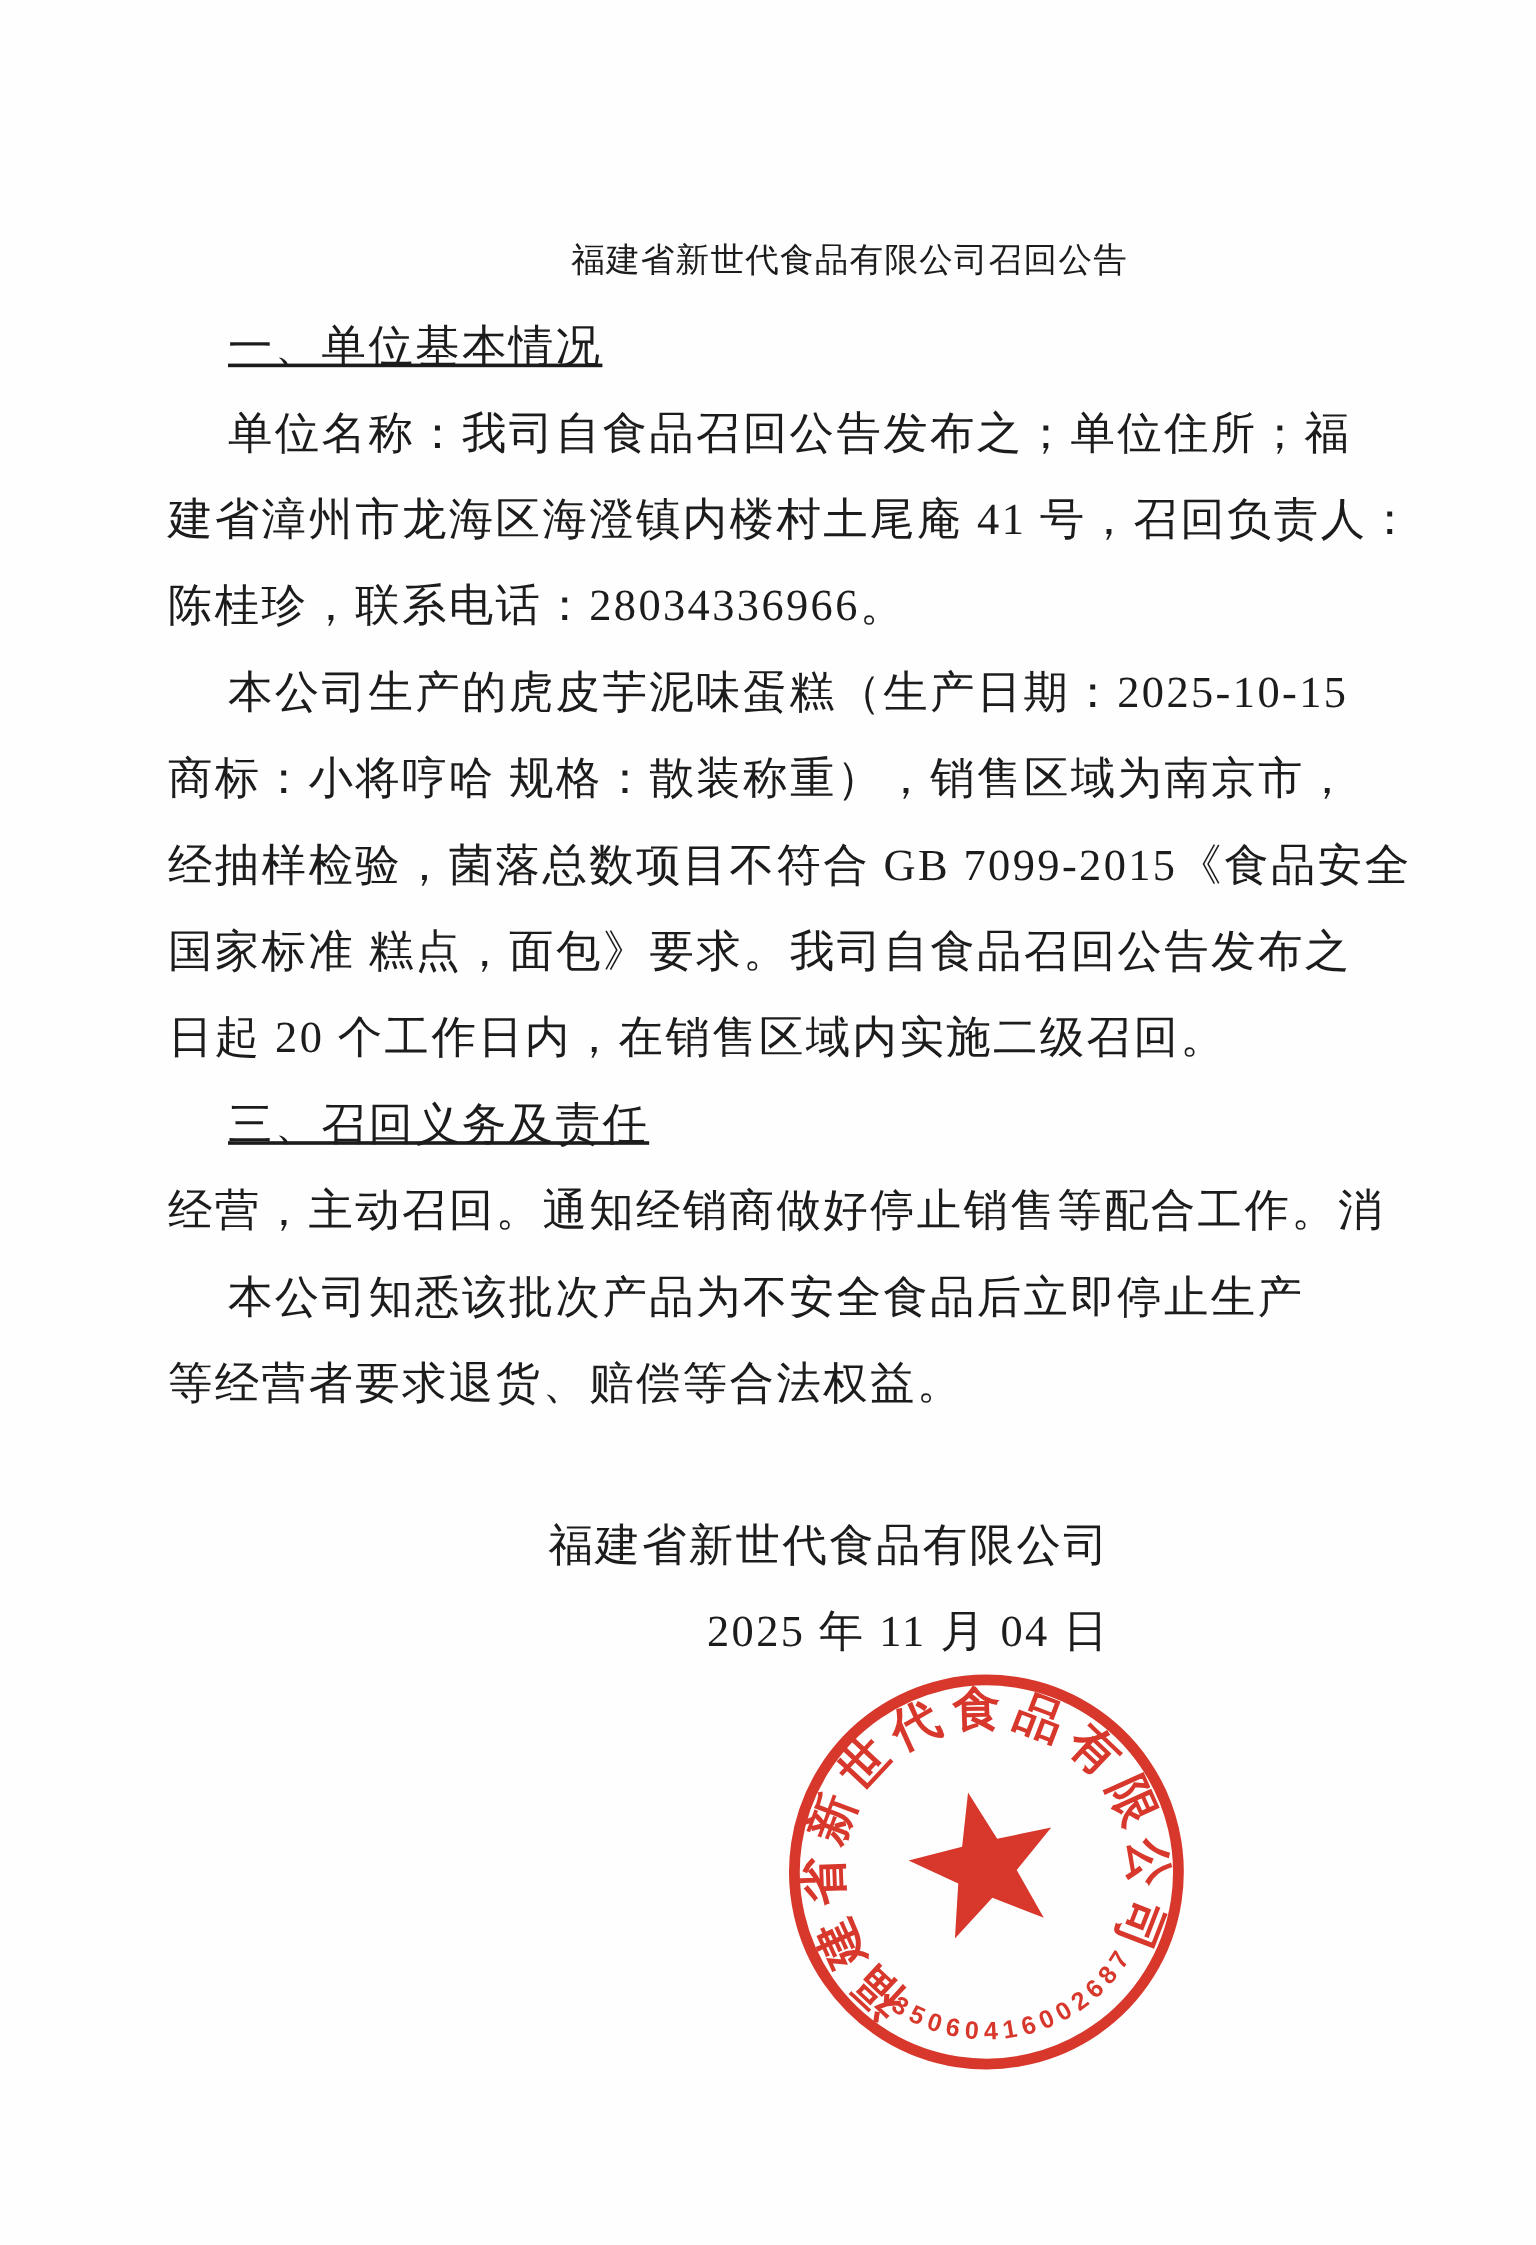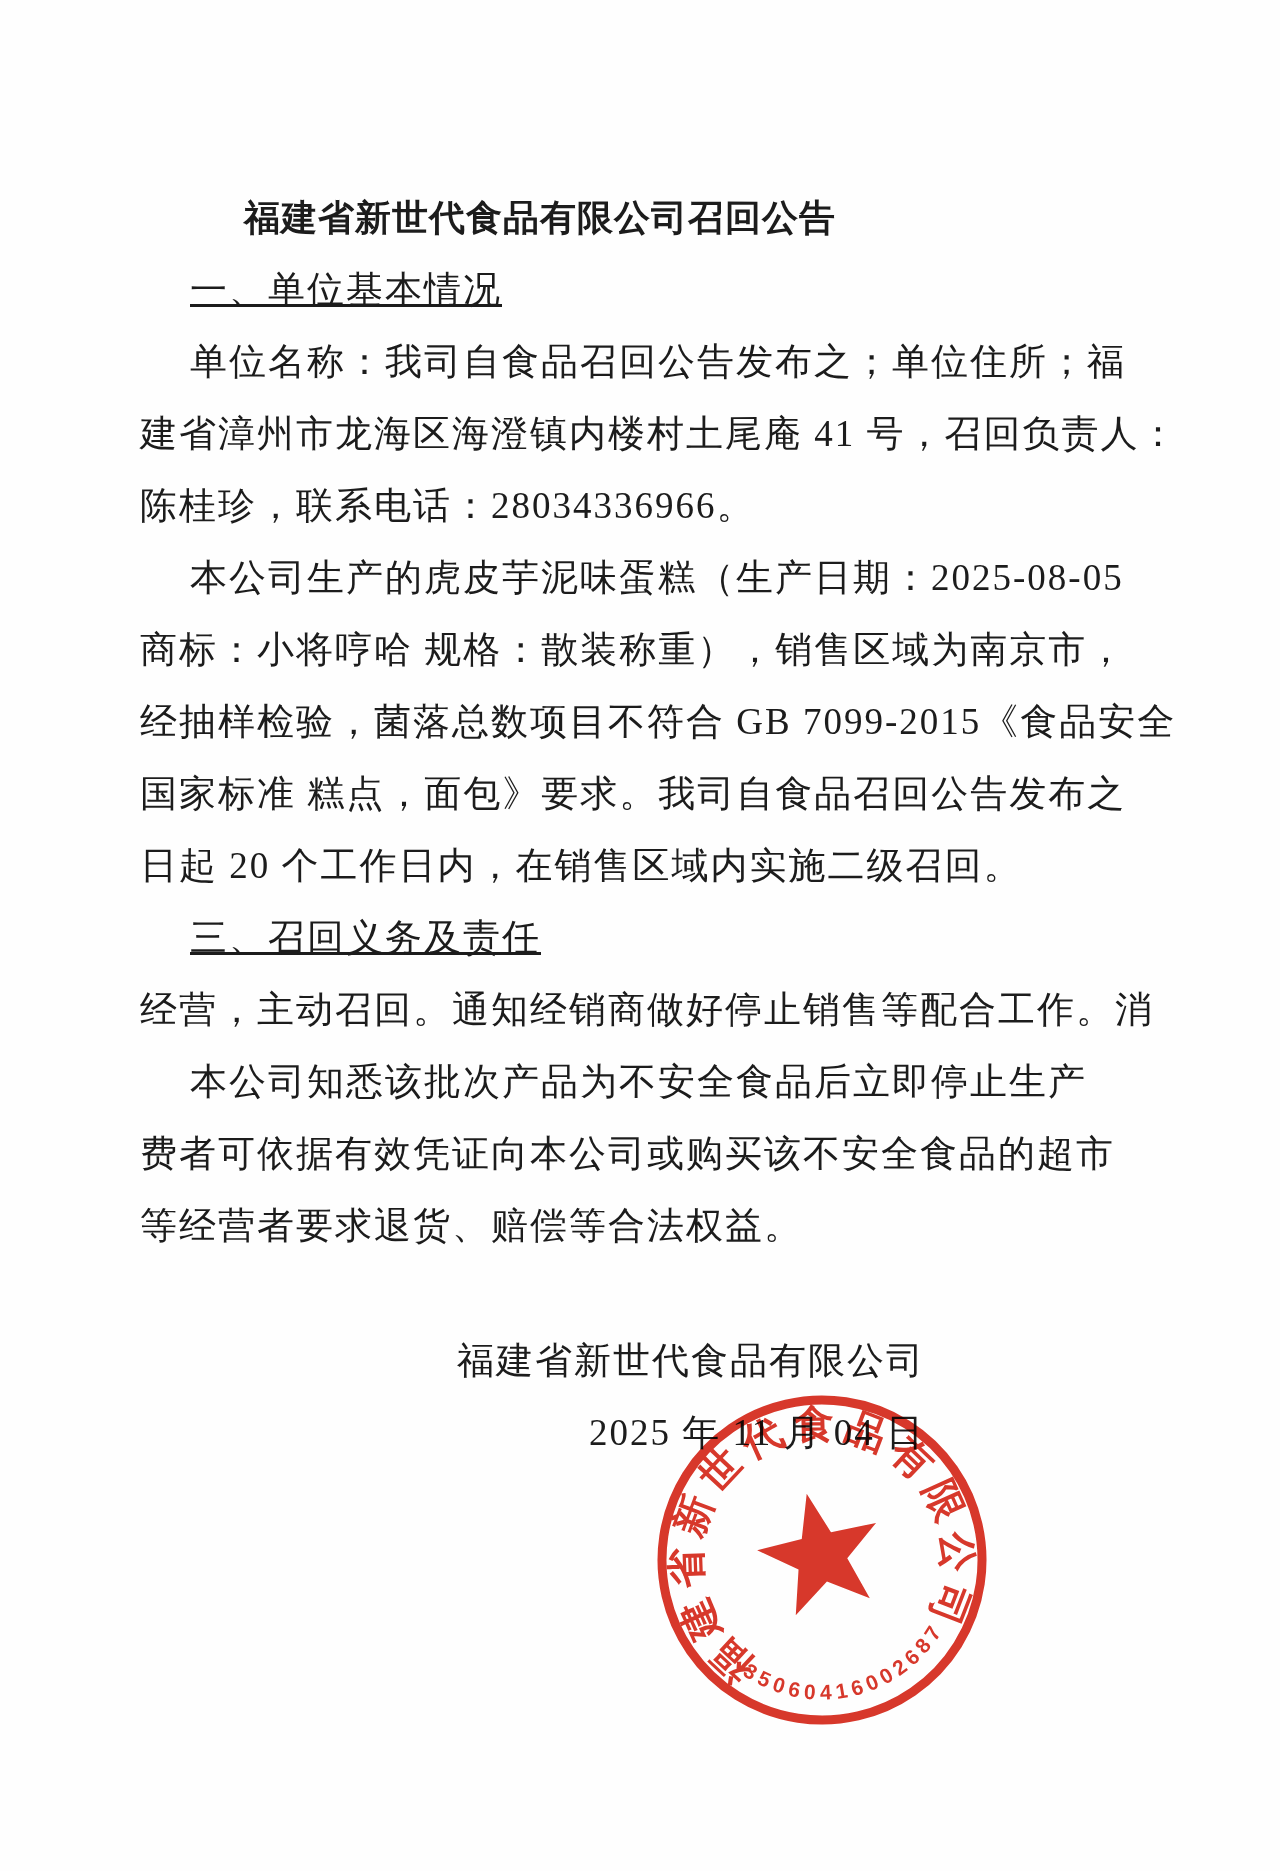--- a/index.html
+++ b/index.html
@@ -12,22 +12,22 @@
     overflow:hidden;
   }
   .page { position:absolute; inset:0; background:#fefefe; }
   .doc { position:absolute; left:140px; top:182px; width:950px; }
   .line {
     height:72px; line-height:72px;
     font-size:37px; letter-spacing:2px;
     white-space:nowrap;
   }
   .title {
-    font-weight:bold; font-size:36px;
-    text-align:center; padding-right:150px;
+    font-weight:normal; font-size:28px;
+    text-align:right; padding-right:150px;
     letter-spacing:1px; white-space:nowrap;
   }
   .heading { text-indent:50px;text-decoration:underline; }
   .indent  { text-indent:50px; }
   .signature { text-align:right; padding-right:165px; }
   .spacer { height:63px; }
   .stamp {
     position:absolute; left:648px; top:1386px;
     width:348px; height:348px;
     mix-blend-mode:multiply; opacity:0.93;
@@ -45,30 +45,29 @@
 
   <div class="doc">
 
     <div class="line title">福建省新世代食品有限公司召回公告</div>
 
     <div class="line heading">一、单位基本情况</div>
     <div class="line indent">单位名称：我司自食品召回公告发布之；单位住所；福</div>
     <div class="line">建省漳州市龙海区海澄镇内楼村土尾庵 41 号，召回负责人：</div>
     <div class="line">陈桂珍，联系电话：28034336966。</div>
 
-    <div class="line indent">本公司生产的虎皮芋泥味蛋糕（生产日期：2025-08-05</div>
+    <div class="line indent">本公司生产的虎皮芋泥味蛋糕（生产日期：2025-10-15</div>
     <div class="line">商标：小将哼哈 规格：散装称重），销售区域为南京市，</div>
     <div class="line">经抽样检验，菌落总数项目不符合 GB 7099-2015《食品安全</div>
     <div class="line">国家标准 糕点，面包》要求。我司自食品召回公告发布之</div>
     <div class="line">日起 20 个工作日内，在销售区域内实施二级召回。</div>
 
     <div class="line heading">三、召回义务及责任</div>
     <div class="line">经营，主动召回。通知经销商做好停止销售等配合工作。消</div>
     <div class="line indent">本公司知悉该批次产品为不安全食品后立即停止生产</div>
-    <div class="line">费者可依据有效凭证向本公司或购买该不安全食品的超市</div>
     <div class="line">等经营者要求退货、赔偿等合法权益。</div>
 
     <div class="spacer"></div>
     <div class="line signature">福建省新世代食品有限公司</div>
     <div class="line signature">2025 年 11 月 04 日</div>
   </div>
 
   <div class="stamp">
     <svg viewBox="0 0 348 348" xmlns="http://www.w3.org/2000/svg">
       <defs>

